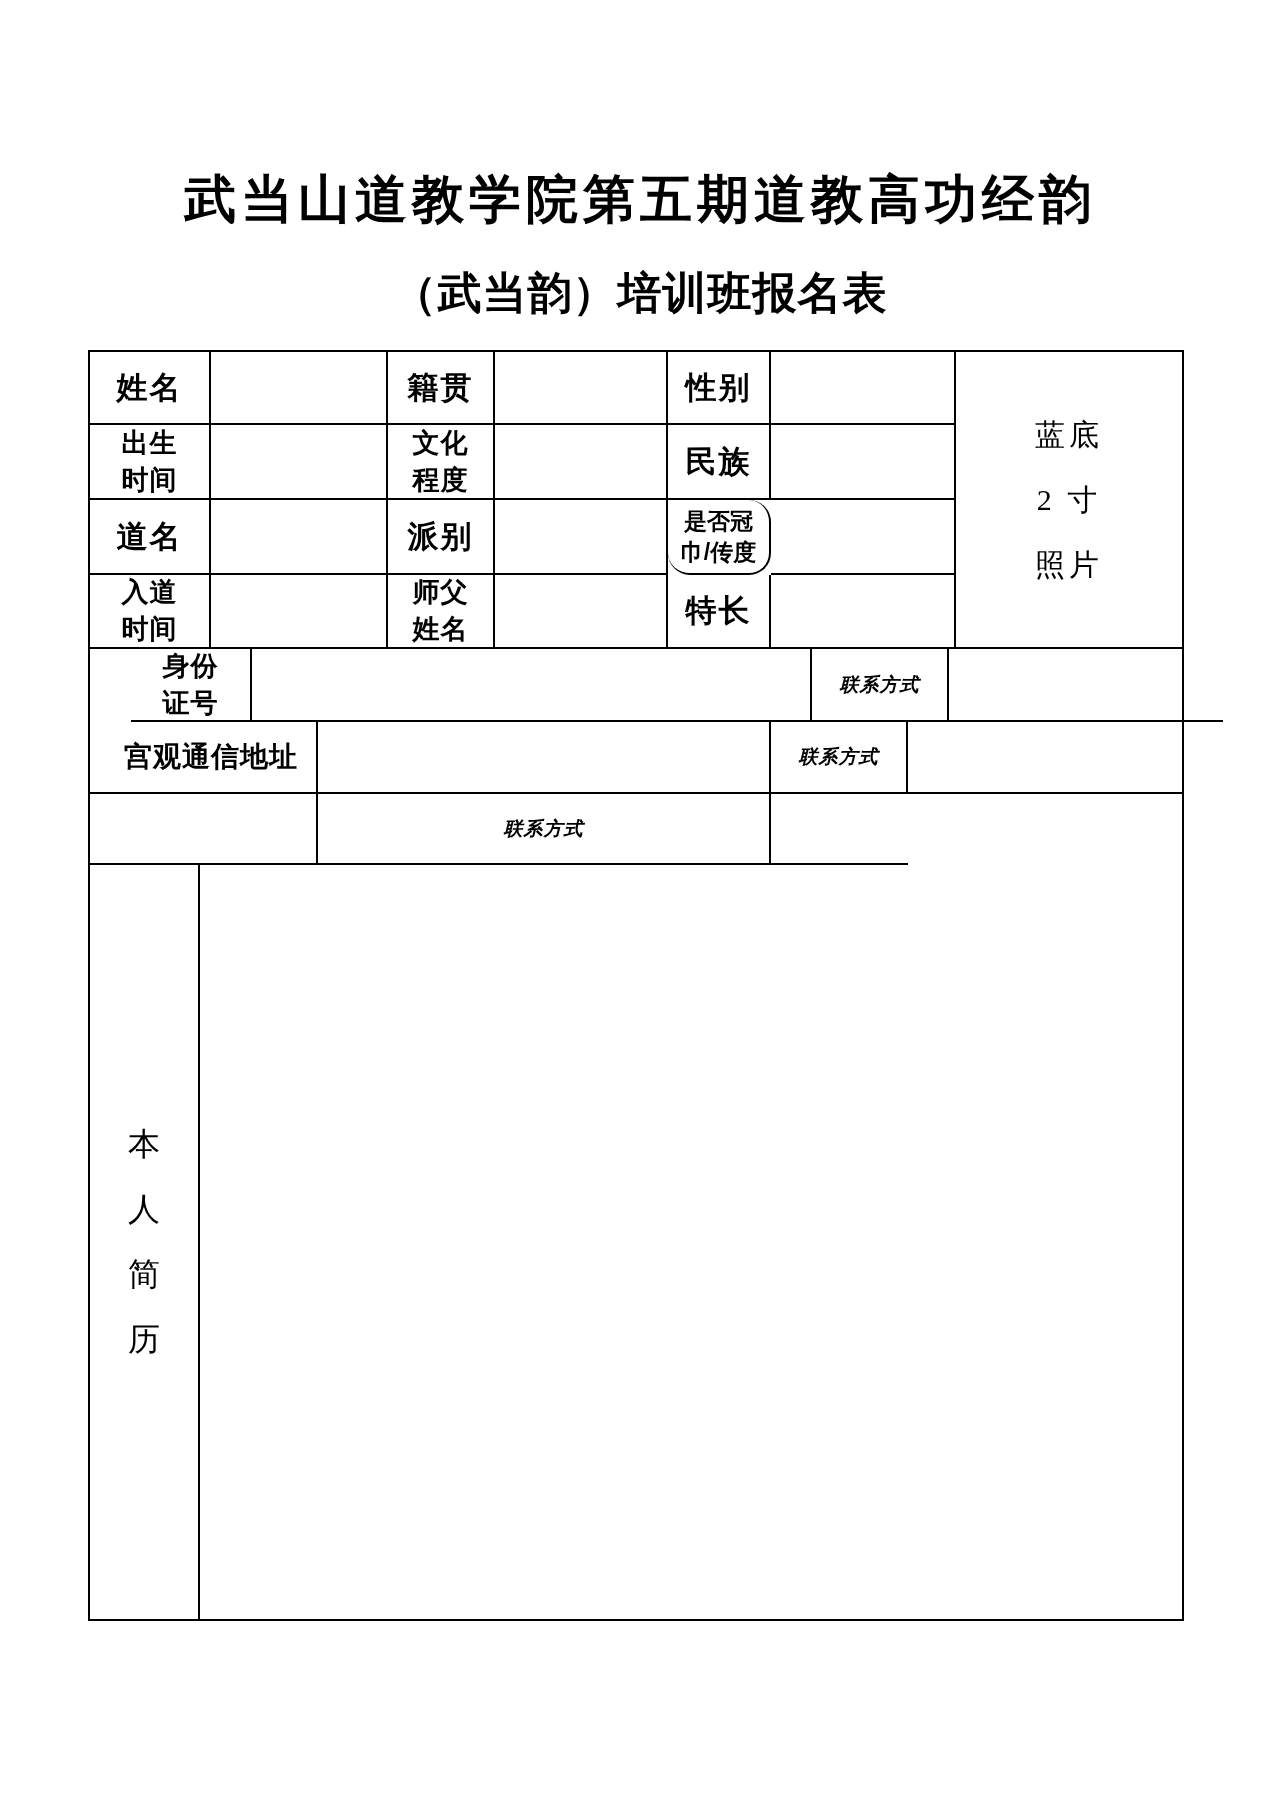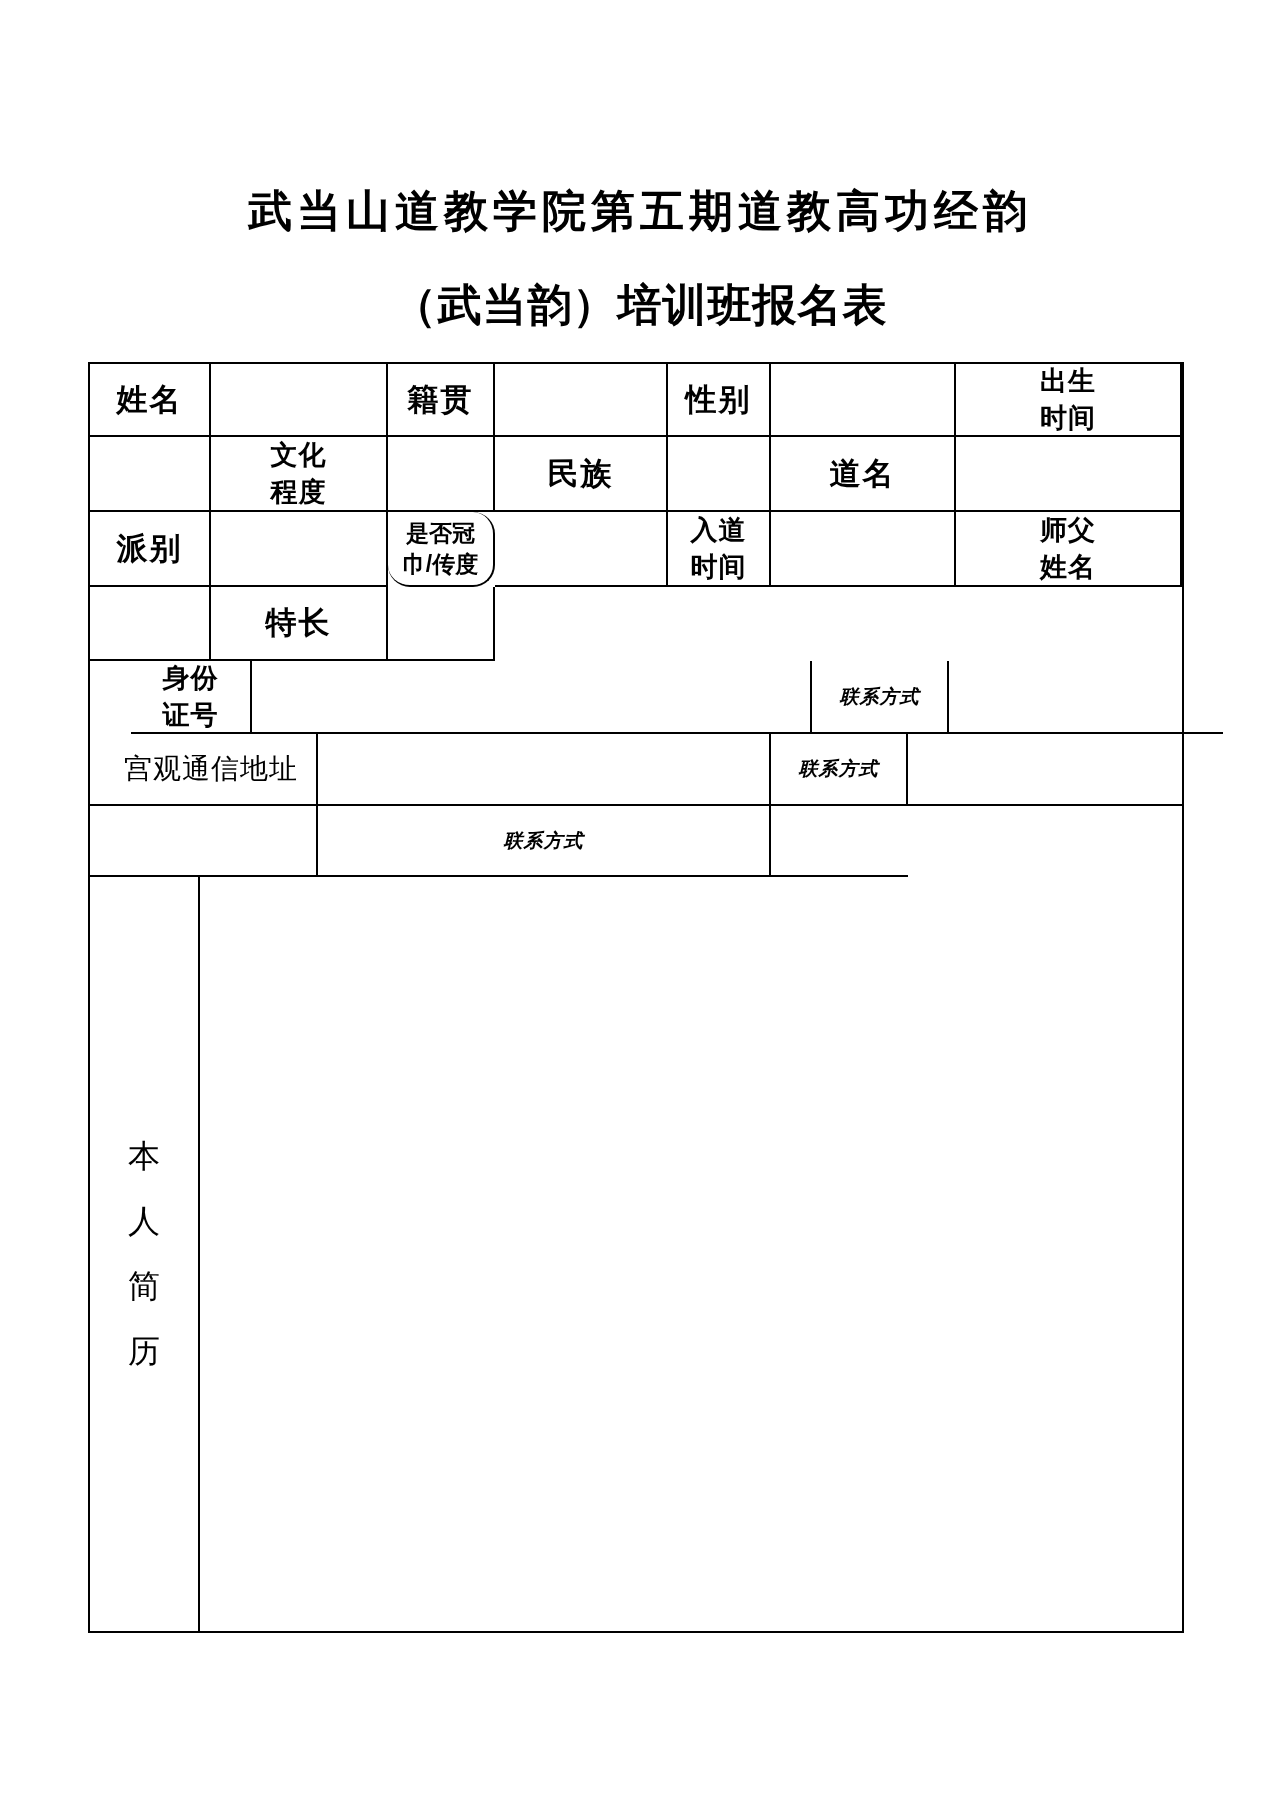--- a/index.html
+++ b/index.html
@@ -14,24 +14,23 @@
     width: 1280px;
     height: 1810px;
     background: #ffffff;
     overflow: hidden;
   }
   .title1 {
     padding-top: 176px;
     text-align: center;
     font-family: "Liberation Serif", "DejaVu Serif", serif;
     font-weight: bold;
-    font-size: 44px;
+    font-size: 52px;
     line-height: 48px;
     letter-spacing: 5px;
-    margin-top: 12px;
   }
   .title2 {
     margin-top: 46px;
     text-align: center;
     font-family: "Liberation Serif", "DejaVu Serif", serif;
     font-weight: bold;
     font-size: 44px;
     line-height: 48px;
     letter-spacing: 1px;
   }
@@ -67,21 +66,21 @@
     flex-direction: column;
     align-items: center;
     justify-content: center;
     text-align: center;
   }
   .noR { border-right: none; }
   .noB { border-bottom: none; }
   .lbl-lg  { font-size: 31px; font-weight: 600; letter-spacing: 2px; }
   .lbl-md  { font-size: 27px; font-weight: 600; line-height: 37px; letter-spacing: 1px; }
   .lbl-sm  { font-size: 23px; font-weight: 600; line-height: 31px; border-radius: 22px; }
-  .lbl-addr { font-size: 28px; font-weight: 400; letter-spacing: 1px; padding-left: 16px; }
+  .lbl-addr { font-size: 28px; font-weight: 700; letter-spacing: 1px; padding-left: 16px; }
   .lbl-contact { font-size: 19px; font-weight: 600; letter-spacing: 1px; font-style: italic; }
   .photo-cell {
     font-family: "Liberation Serif", "DejaVu Serif", serif;
     font-size: 30px;
     line-height: 65px;
     letter-spacing: 4px;
   }
   .resume-label {
     font-family: "Liberation Serif", "DejaVu Serif", serif;
     font-size: 32px;
@@ -92,20 +91,25 @@
 <body>
 
 <div class="page">
 
   <div class="title1">武当山道教学院第五期道教高功经韵</div>
   <div class="title2">（武当韵）培训班报名表</div>
 
   <div class="form-table">
 
     <div class="sec sec1">
+      <div class="c noR photo-cell" style="grid-area:1/7/5/8">
+        <div>蓝底</div>
+        <div>2 寸</div>
+        <div>照片</div>
+      </div>
 
       <div class="c lbl-lg">姓名</div>
       <div class="c"></div>
       <div class="c lbl-lg">籍贯</div>
       <div class="c"></div>
       <div class="c lbl-lg">性别</div>
       <div class="c"></div>
 
       <div class="c lbl-md">
         <div>出生</div>

